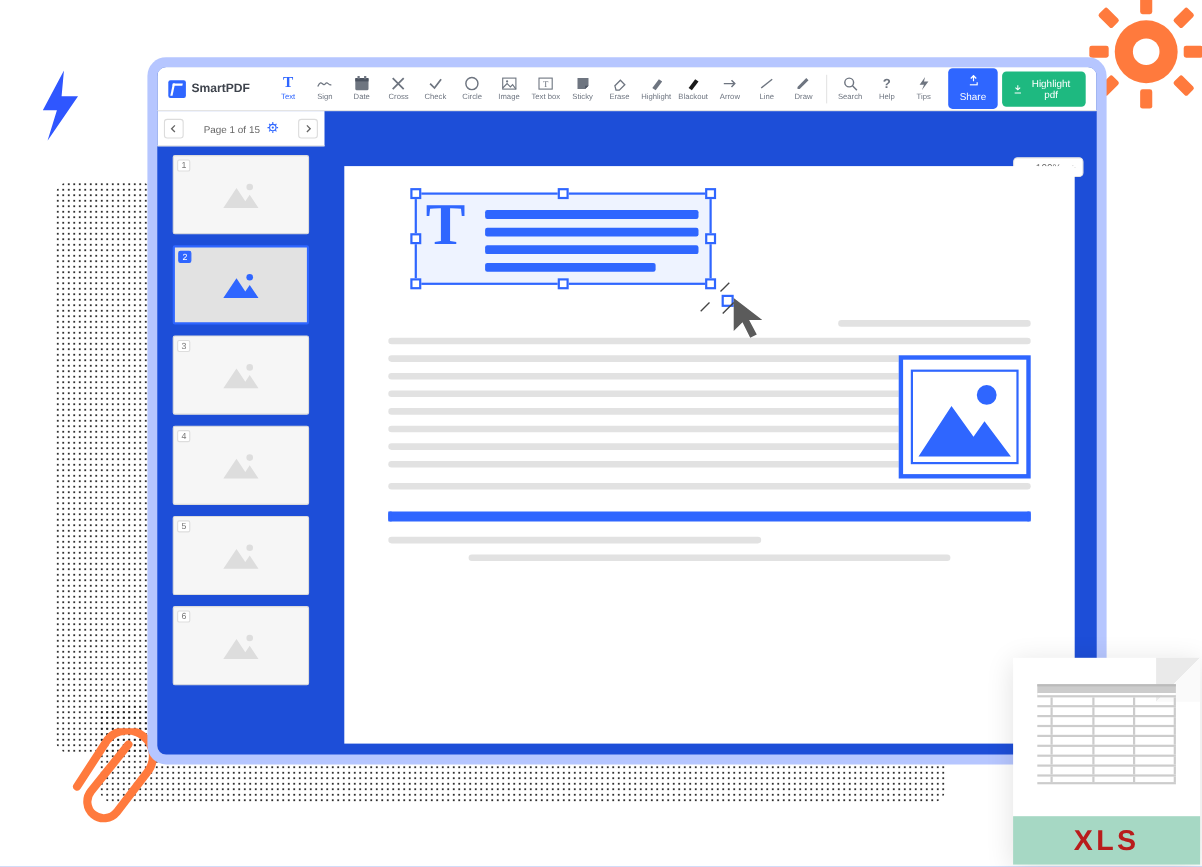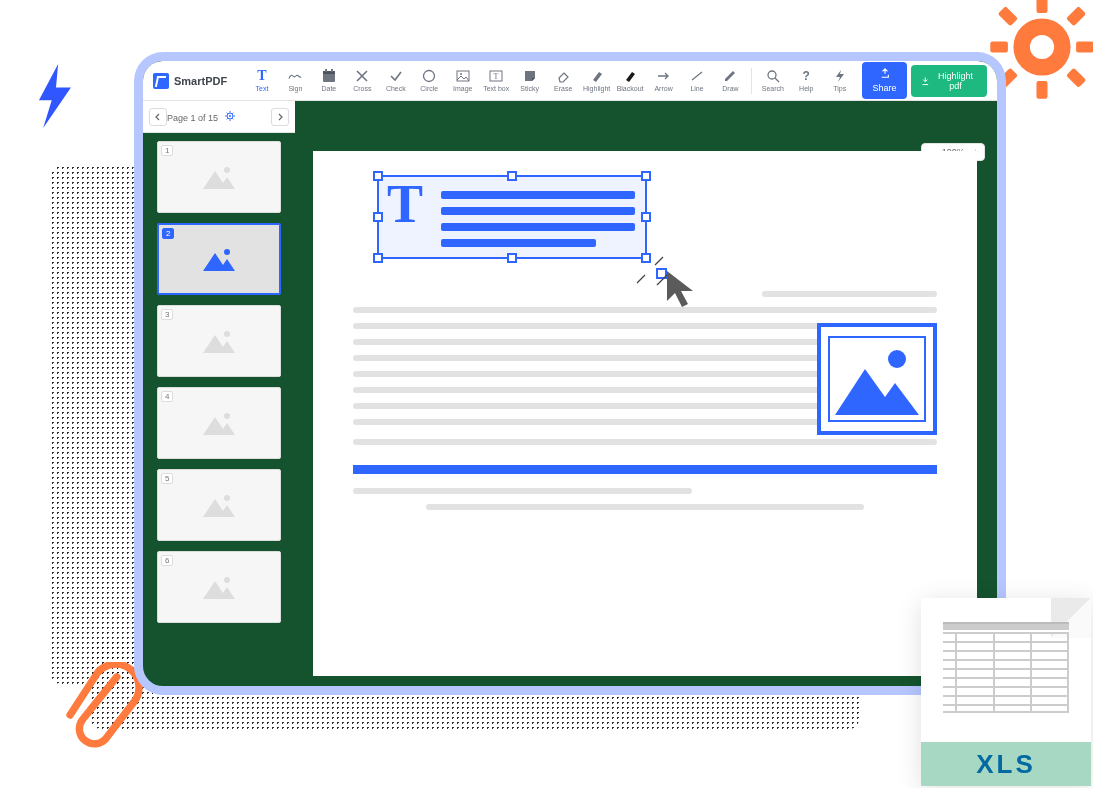--- a/index.html
+++ b/index.html
@@ -2,22 +2,22 @@
 <html><head>
 <meta charset="utf-8">
 <style>
   * { box-sizing: border-box; margin: 0; padding: 0; }
   body { font-family: Arial, Helvetica, sans-serif; background: #fff; }
   .stage { position: relative; width: 1093px; height: 788px; }
 
   .frame {
     position: absolute; left: 135px; top: 53px;
     width: 870px; height: 641px;
-    border: 8px solid #b6c6ff; border-radius: 28px;
-    background: #14532d; overflow: hidden;
+    border: 8px solid #b6c6ff; border-radius: 16px;
+    background: #1d4ed8; overflow: hidden;
     box-shadow: 0 0 0 1px #b6c6ff;
   }
 
   
   .topbar {
     display: flex; align-items: center; height: 40px;
     background: #fff; border-bottom: 1px solid #e4e4e4;
     padding: 0 10px; gap: 4px;
   }
   .brand { display: flex; align-items: center; font-size: 11px; font-weight: 700; color: #3f444d; margin-right: 16px; }
@@ -47,21 +47,21 @@
 
   .subbar {
     display:flex; align-items:center; height:32px;
     background:#fff; border-bottom:1px solid #e4e4e4;
     padding:0 6px; font-size:9px; color:#666;
   }
   .navbtn {
     width:18px;height:18px;border:1px solid #dcdcdc;border-radius:3px;
     display:flex;align-items:center;justify-content:center;background:#fff;cursor:pointer;
   }
-  .pageinfo { flex:1; }
+  .pageinfo { flex:1; text-align:center;}
   .gear-small { width:10px;height:10px; margin-left:4px; }
 
   .zoom {
     position:absolute; right:12px; top:82px;
     display:flex;align-items:center; background:#fff;
     border:1px solid #e4e4e4;border-radius:4px; padding:3px 6px;
     font-size:9px;color:#666; gap:8px;
   }
 
   
@@ -140,21 +140,21 @@
     position:absolute; top:0; right:0; width:40px;height:40px;
     background:linear-gradient(135deg,#eaeaea 50%, #fafafa 50%);
   }
   .xls-card .grid{ position:absolute; top:24px; left:22px; right:22px;}
   .xls-card .hdr{height:10px;background:#ccc;border-top:2px solid #bbb;border-bottom:2px solid #fff;}
   .xls-card .row{height:9px;border-top:2px solid #ccc;display:flex;}
   .xls-card .row div{flex:1;border-right:2px solid #ccc;}
   .xls-card .row div:first-child{flex:.35;}
   .xls-foot{position:absolute;left:0;right:0;bottom:0;height:44px;background:#a6d8c4;
     display:flex;align-items:center;justify-content:center;
-    font-size:26px;font-weight:700;color:#0369a1;letter-spacing:3px;}
+    font-size:26px;font-weight:700;color:#b91c1c;letter-spacing:3px;}
 
   
   .dots { position:absolute; background-image: radial-gradient(#1a1a1a 1px, transparent 1px);
           background-size:5px 5px; opacity:.9;}
   .dots.a { left:50px; top:165px; width:90px; height:520px; border-radius:14px;}
   .dots.b { left:90px; top:640px; width:770px; height:90px; border-radius:14px;}
 </style>
 </head>
 <body>
 

